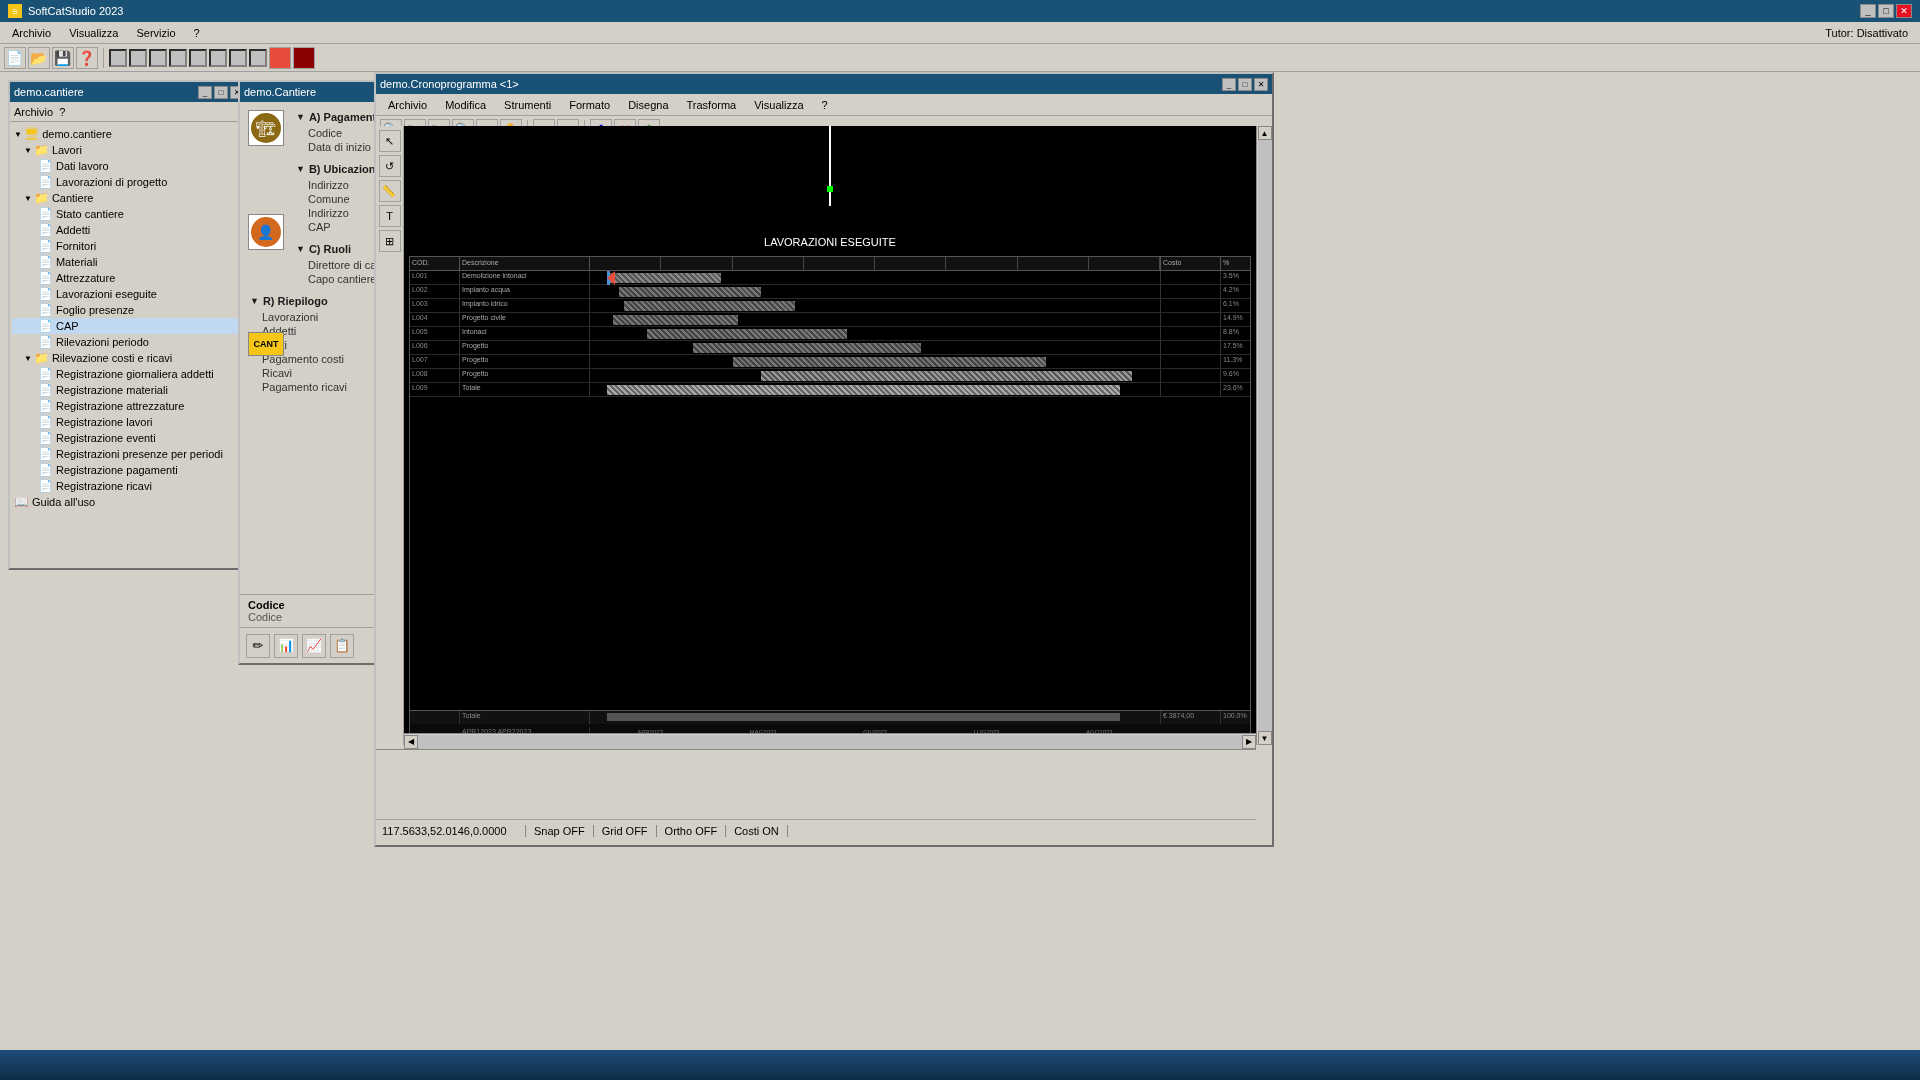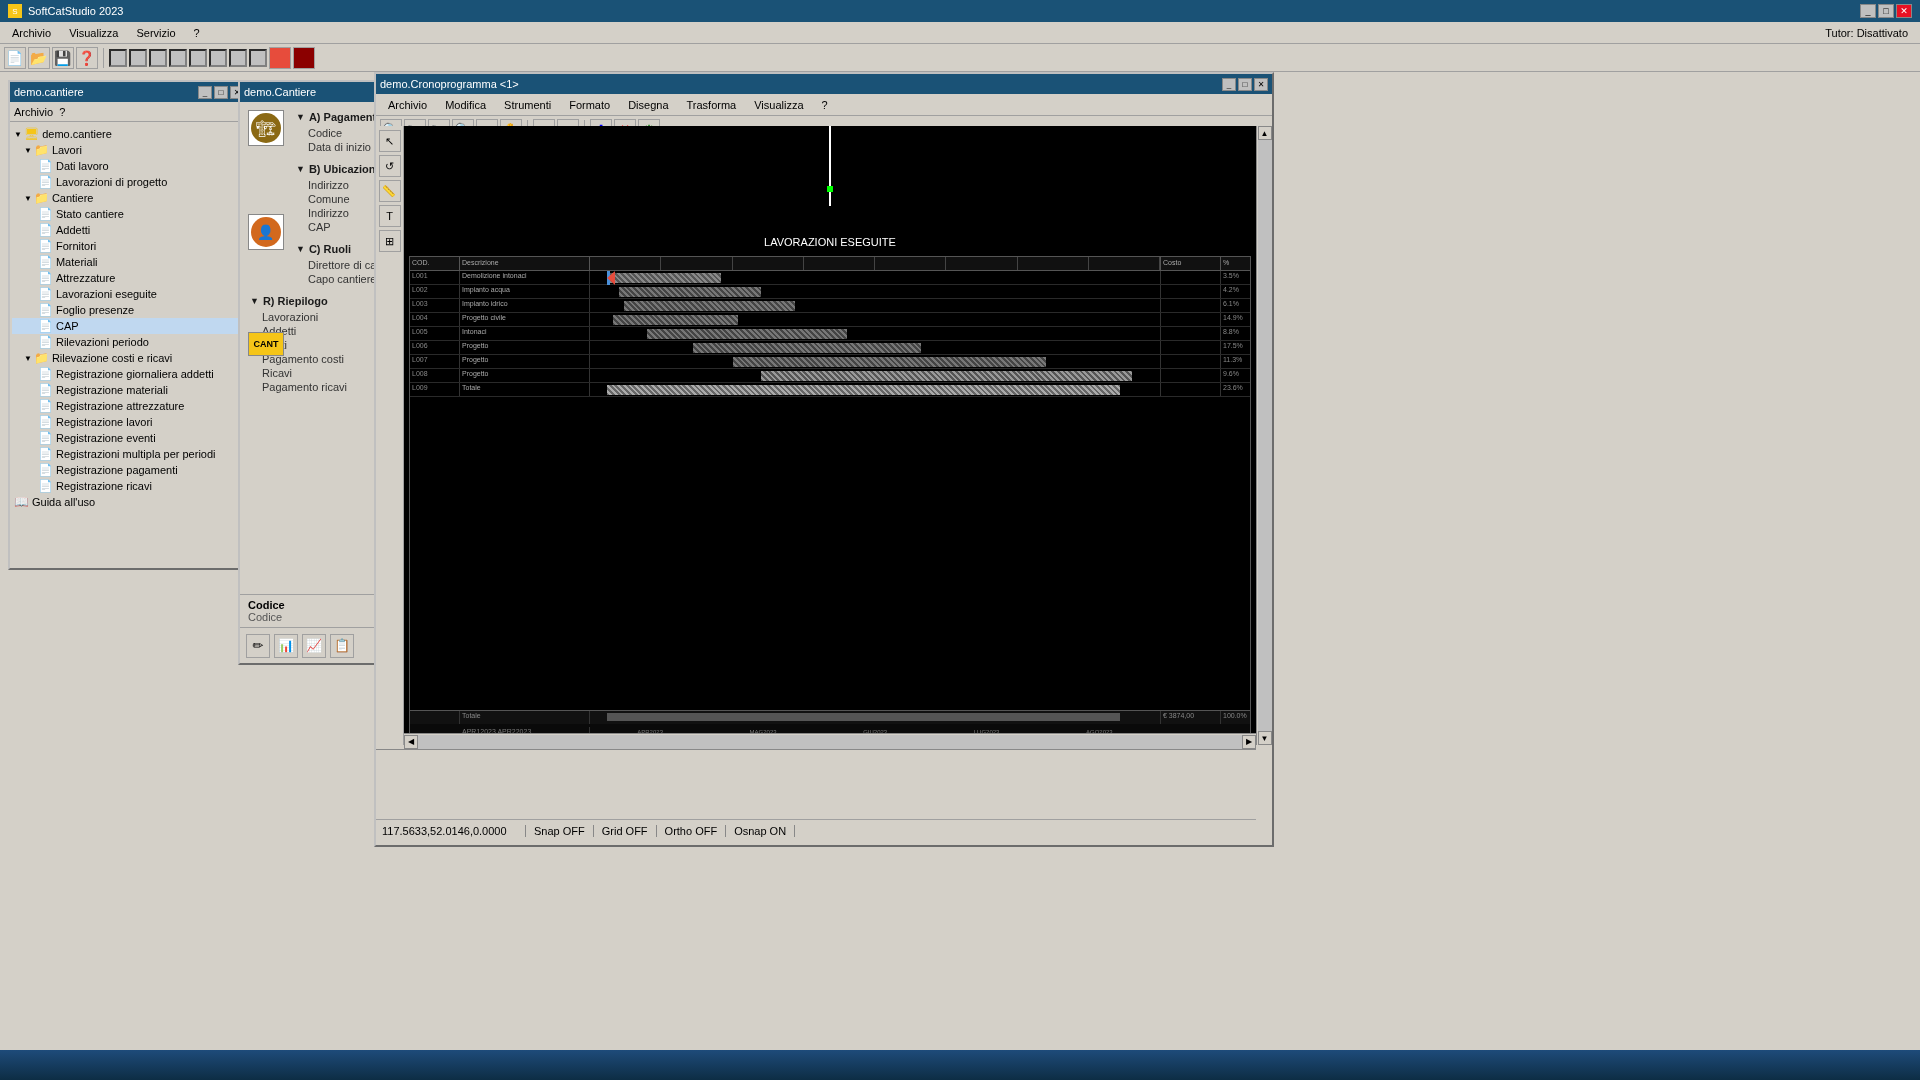--- a/index.html
+++ b/index.html
@@ -365,21 +365,21 @@
         <span>Registrazione lavori</span>
       </div>
       <div class="tree-item">
         <span style="margin-left:24px;"></span>
         <span class="tree-icon" style="color:#e74c3c;">📄</span>
         <span>Registrazione eventi</span>
       </div>
       <div class="tree-item">
         <span style="margin-left:24px;"></span>
         <span class="tree-icon" style="color:#e74c3c;">📄</span>
-        <span>Registrazioni multipla per periodi</span>
+        <span>Registrazioni presenze per periodi</span>
       </div>
       <div class="tree-item">
         <span style="margin-left:24px;"></span>
         <span class="tree-icon" style="color:#e74c3c;">📄</span>
         <span>Registrazione pagamenti</span>
       </div>
       <div class="tree-item">
         <span style="margin-left:24px;"></span>
         <span class="tree-icon" style="color:#e74c3c;">📄</span>
         <span>Registrazione ricavi</span>
@@ -721,20 +721,20 @@
 
     <div style="position:absolute;bottom:46px;left:0;right:16px;height:50px;background:#d4d0c8;border-top:1px solid #888;">
     </div>
 
 
     <div style="position:absolute;bottom:4px;left:0;right:16px;height:22px;background:#d4d0c8;border-top:1px solid #a0a0a0;display:flex;align-items:center;">
       <div style="min-width:150px;font-size:11px;border-right:1px solid #888;padding:0 6px;">117.5633,52.0146,0.0000</div>
       <div style="padding:0 8px;font-size:11px;border-right:1px solid #888;cursor:pointer;">Snap OFF</div>
       <div style="padding:0 8px;font-size:11px;border-right:1px solid #888;cursor:pointer;">Grid OFF</div>
       <div style="padding:0 8px;font-size:11px;border-right:1px solid #888;cursor:pointer;">Ortho OFF</div>
-      <div style="padding:0 8px;font-size:11px;border-right:1px solid #888;cursor:pointer;">Osnap ON</div>
+      <div style="padding:0 8px;font-size:11px;border-right:1px solid #888;cursor:pointer;">Costi ON</div>
     </div>
   </div>
 
 </div>
 
 <div style="position:fixed;bottom:0;left:0;right:0;height:30px;background:linear-gradient(to bottom,#1e4b7a,#0d2d44);display:flex;align-items:center;">
 </div>
 
 </body></html>

